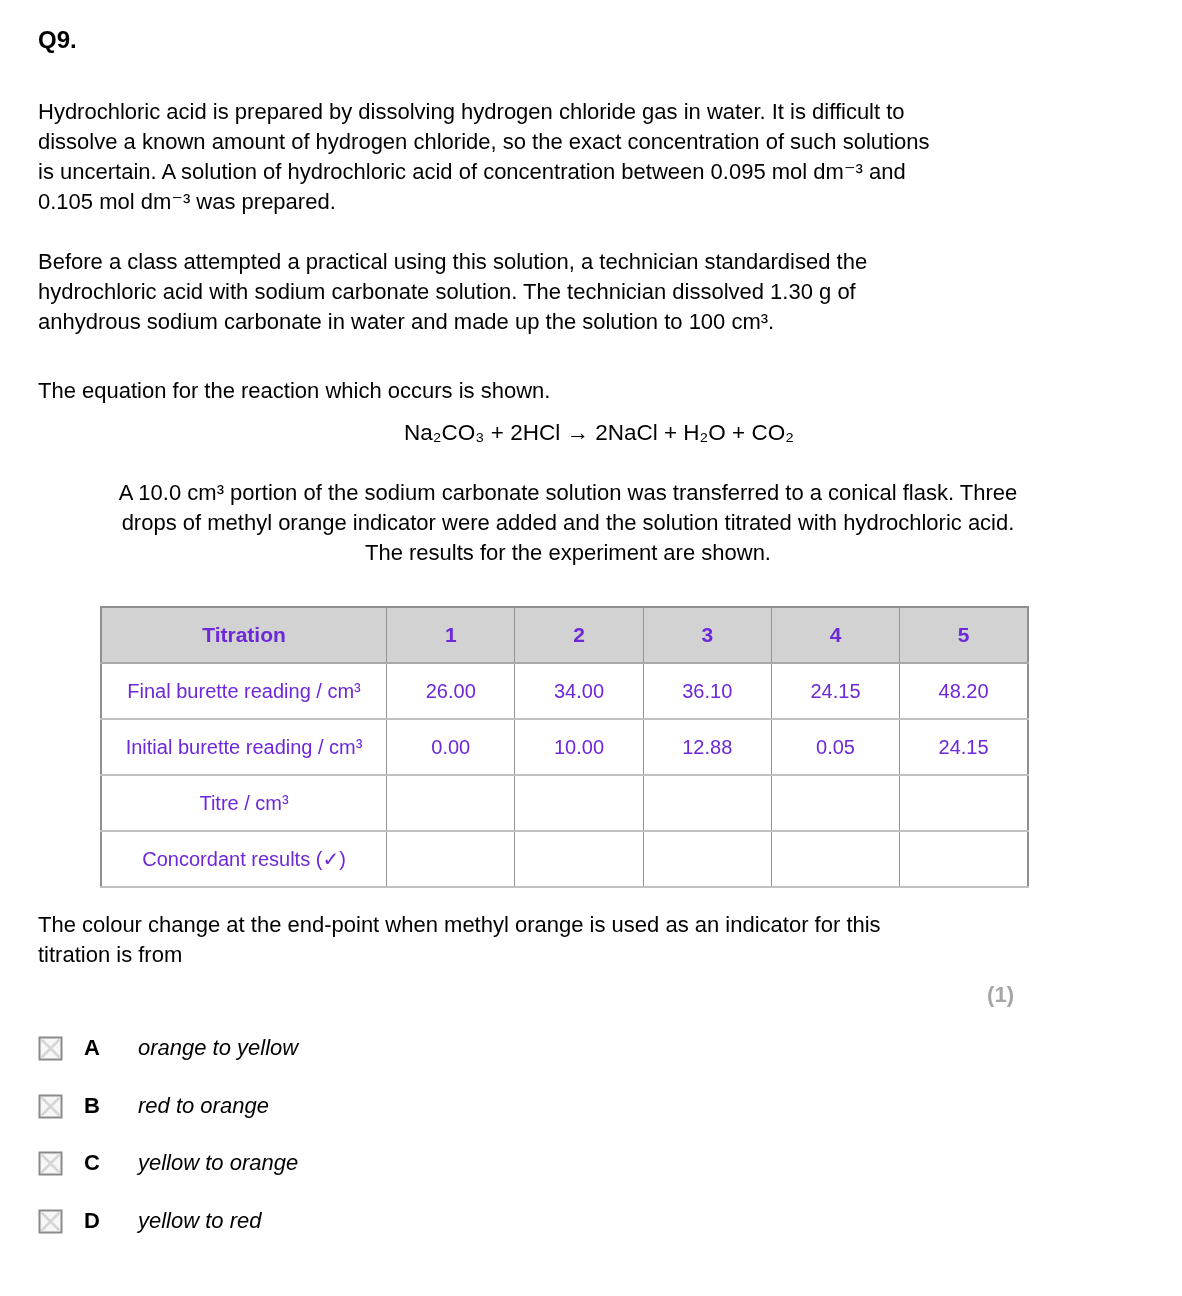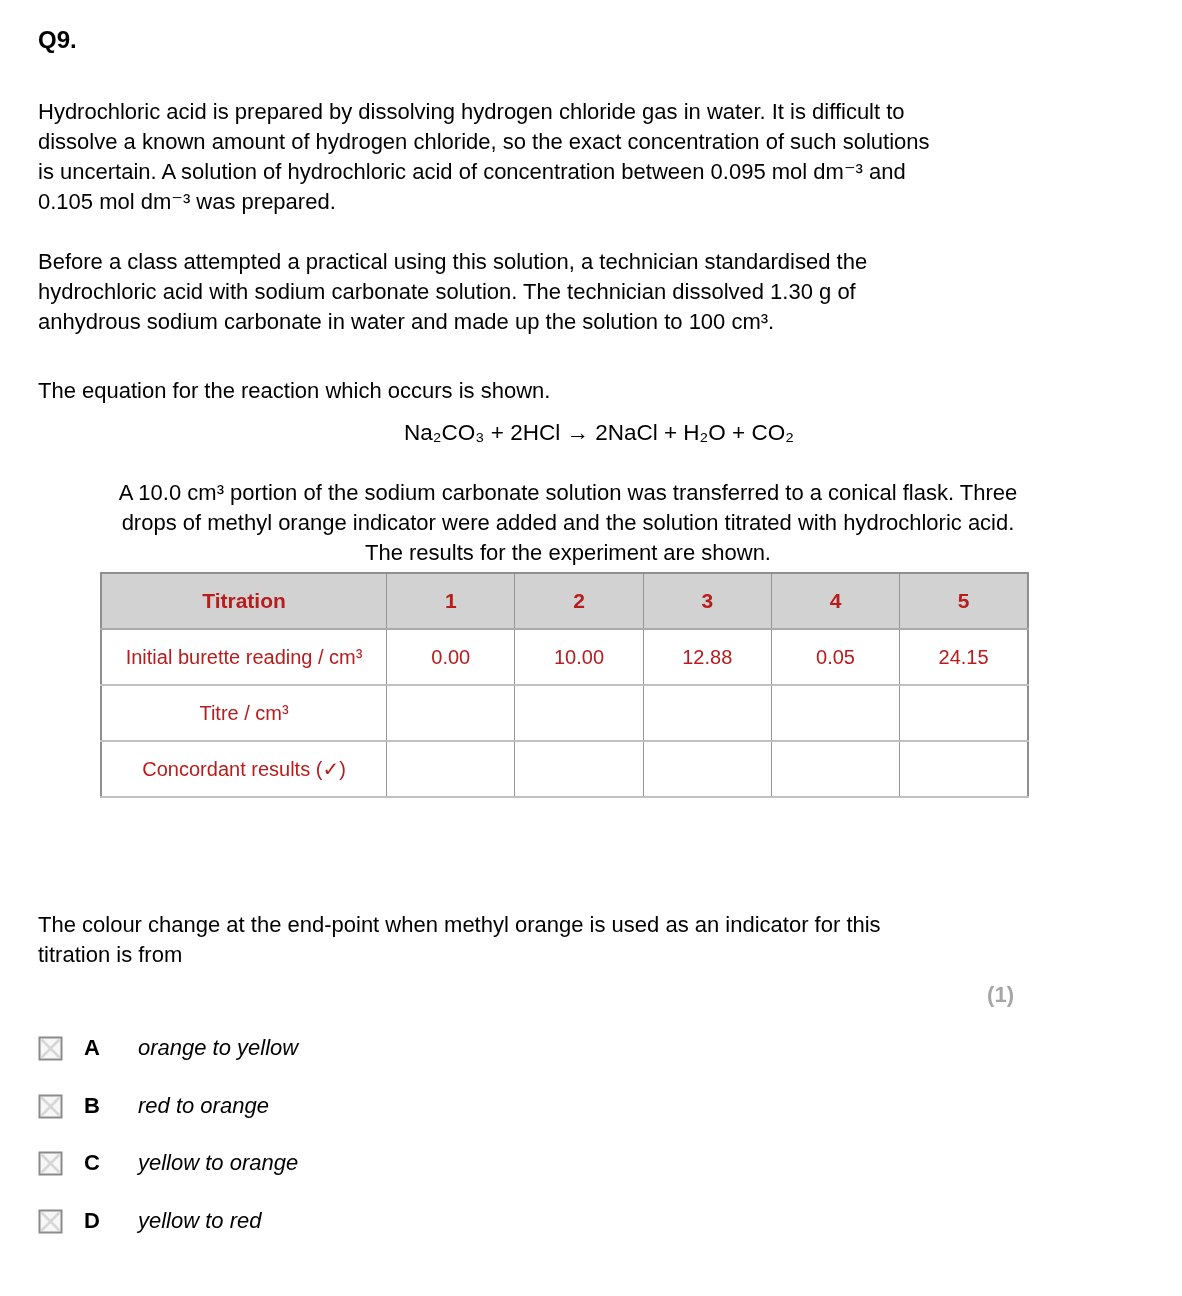--- a/index.html
+++ b/index.html
@@ -28,23 +28,23 @@
   .p5 { top:910px; }
   .equation {
     position:absolute; left:0; top:420px; width:1134px;
     text-align:center; font-size:22.5px;padding-left:32px;
   }
   .marks {
     position:absolute; top:982px; right:86px;
     font-size:22px; font-weight:bold; color:#a6a6a6;
   }
   table.results {
-    position:absolute; left:100px; top:572px;
+    position:absolute; left:100px; top:606px;
     border-collapse:collapse; table-layout:fixed;
-    width:929px; font-size:20px; color:#b91c1c;
+    width:929px; font-size:20px; color:#6d28d9;
     border:2px solid #8f8f8f;
   }
   table.results col.label-col { width:285px; }
   table.results col.num-col { width:128px; }
   table.results th {
     background:#d2d2d2; font-weight:bold; font-size:21px;
     height:52px; text-align:center; vertical-align:middle;
     border-left:1px solid #949494; border-right:1px solid #949494;
     border-bottom:2px solid #aaaaaa;
   }
@@ -104,20 +104,28 @@
     <tbody>
         <tr>
       <th>Titration</th>
       <th>1</th>
       <th>2</th>
       <th>3</th>
       <th>4</th>
       <th>5</th>
     </tr>
     <tr>
+      <td>Final burette reading / cm³</td>
+      <td>26.00</td>
+      <td>34.00</td>
+      <td>36.10</td>
+      <td>24.15</td>
+      <td>48.20</td>
+    </tr>
+    <tr>
       <td>Initial burette reading / cm³</td>
       <td>0.00</td>
       <td>10.00</td>
       <td>12.88</td>
       <td>0.05</td>
       <td>24.15</td>
     </tr>
     <tr>
       <td>Titre / cm³</td>
       <td></td>

